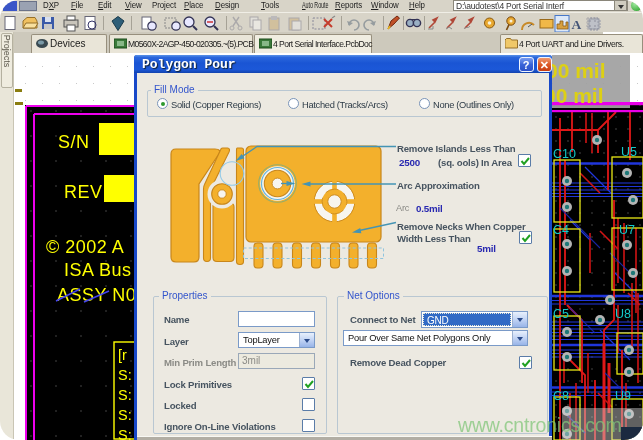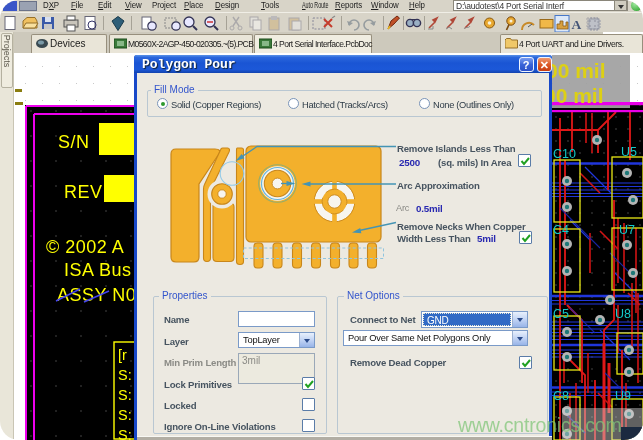--- a/index.html
+++ b/index.html
@@ -429,51 +429,51 @@
         <path d="M0,0 L9,-2.6 L9,2.6 Z" transform="translate(235.5,161) rotate(-33)"></path>
         <path d="M0,0 L9,-2.6 L9,2.6 Z" transform="translate(301.5,184)"></path>
         <path d="M0,0 L9,-2.6 L9,2.6 Z" transform="translate(295.5,183.5) rotate(180)"></path>
         <path d="M0,0 L9,-2.6 L9,2.6 Z" transform="translate(352,232.5) rotate(-12)"></path>
       </g>
     </g>
     </svg>
 
     <span class="blbl" style="left:260px;top:88px;">Remove Islands Less Than</span>
     <span class="vlbl" style="left:262px;top:102px;">2500</span>
-    <span class="blbl" style="left:301px;top:102px;">(sq. mils)  In Area</span>
+    <span class="blbl" style="left:301px;top:102px;">(sq. ools)  In Area</span>
     <span class="cb" style="left:381px;top:99px;">
           <svg width="13" height="13">
             <path d="M2.5 6 L5 9 L10 3" stroke="#22a122" stroke-width="2" fill="none"></path>
           </svg>
         </span>
     <span class="blbl" style="left:260px;top:125px;">Arc Approximation</span>
     <span class="glbl" style="left:259px;top:148px;">Arc</span>
     <span class="vlbl" style="left:279px;top:147.5px;">0.5mil</span>
     <span class="blbl" style="left:260px;top:166px;">Remove Necks When Copper</span>
     <span class="blbl" style="left:260px;top:178px;">Width Less Than</span>
-    <span class="vlbl" style="left:340px;top:178px;">5mil</span>
+    <span class="vlbl" style="left:340px;top:188px;">5mil</span>
     <span class="cb" style="left:382px;top:176px;">
           <svg width="13" height="13">
             <path d="M2.5 6 L5 9 L10 3" stroke="#22a122" stroke-width="2" fill="none"></path>
           </svg>
         </span>
 
     <div class="grp" style="left:16px;top:241px;width:174px;height:138px;"></div>
     <div class="gcap" style="left:22px;top:235px;">Properties</div>
     <span class="blbl" style="left:27px;top:259px;">Name</span>
     <span class="tfield" style="left:101px;top:256px;width:77px;height:16px;"></span>
     <span class="blbl" style="left:27px;top:281px;">Layer</span>
     <div class="combo" style="left:101px;top:277px;width:77px;height:16px;">
           <span class="ct">TopLayer</span>
           <span class="cbtn">
             <span class="chev"></span>
           </span>
         </div>
     <span class="blbl" style="left:27px;top:302px;color:#8b8b86;">Min Prim Length</span>
-    <span class="tfield" style="left:101px;top:298px;width:77px;height:31px;background:#eceadf;border-color:#9aa8b8;color:#8b8b86;">3mil</span>
+    <span class="tfield" style="left:101px;top:298px;width:77px;height:16px;background:#eceadf;border-color:#9aa8b8;color:#8b8b86;">3mil</span>
     <span class="blbl" style="left:27px;top:324px;">Lock Primitives</span>
     <span class="cb" style="left:165px;top:322px;">
           <svg width="13" height="13">
             <path d="M2.5 6 L5 9 L10 3" stroke="#22a122" stroke-width="2" fill="none"></path>
           </svg>
         </span>
     <span class="blbl" style="left:27px;top:345px;">Locked</span>
     <span class="cb" style="left:165px;top:343px;"></span>
     <span class="blbl" style="left:27px;top:366px;">Ignore On-Line Violations</span>
     <span class="cb" style="left:165px;top:364px;"></span>

